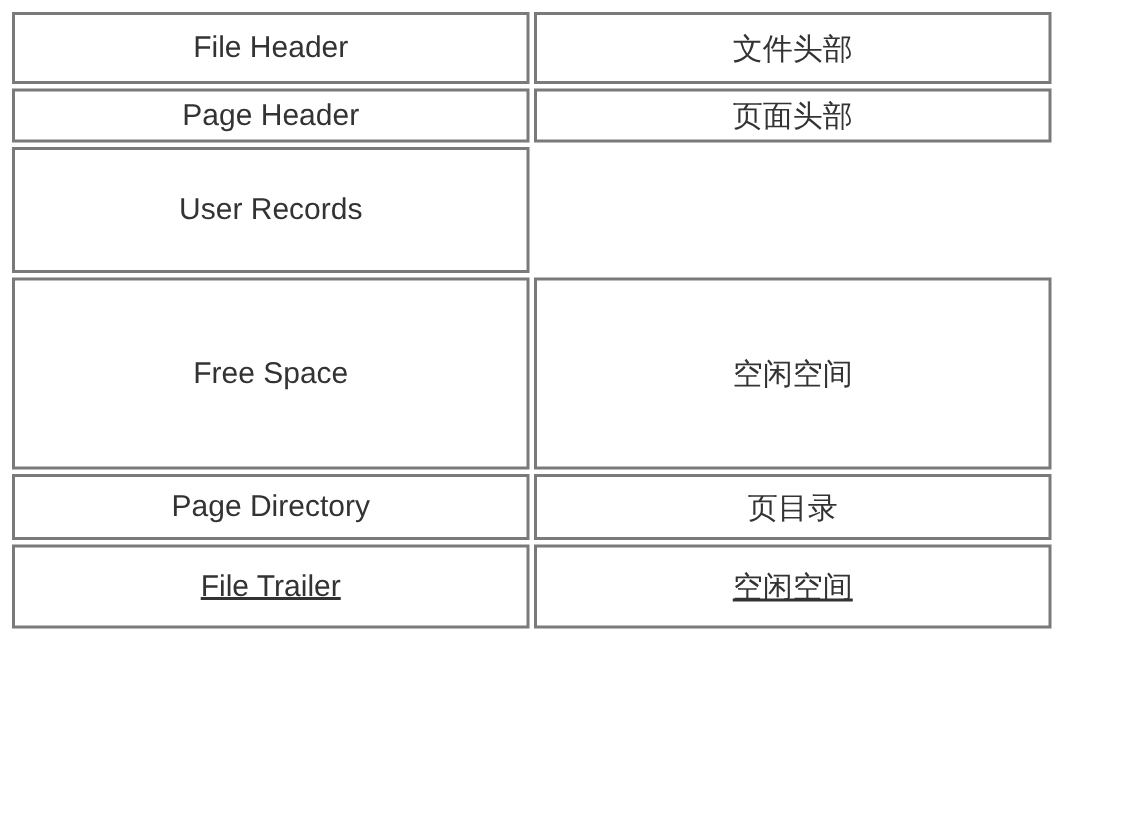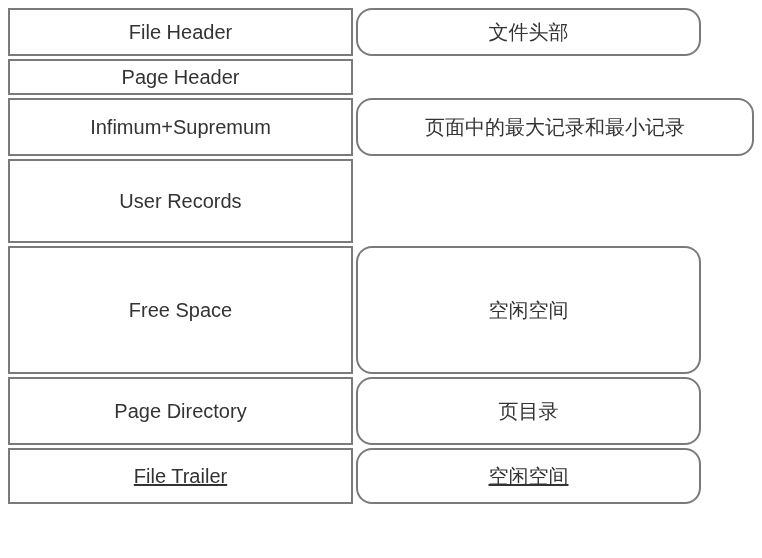--- a/index.html
+++ b/index.html
@@ -30,45 +30,41 @@
       font-size: 20px;
       color: #333333;
       background: #ffffff;
       padding: 12px 8px;
     }
     .cell-left {
       width: 345px;
     }
     .cell-right {
       width: 345px;
-      border-radius: 16px;
     }
     .row-h1 .cell { height: 48px; }
     .row-h2 .cell { height: 36px; }
     .row-h3 .cell { height: 58px; }
     .row-h3 .cell-right { width: 398px; }
     .row-h4 .cell { height: 84px; }
     .row-h5 .cell { height: 128px; }
-    .row-h6 .cell { height: 68px; }
+    .row-h6 .cell { height: 44px; }
     .row-h7 .cell { height: 56px; text-decoration: underline; }
   </style>
 </head>
 <body>
 
 <div class="table-container">
   <div class="row row-h1">
     <div class="cell cell-left">File Header</div>
     <div class="cell cell-right">文件头部</div>
   </div>
   <div class="row row-h2">
     <div class="cell cell-left">Page Header</div>
-  </div>
-  <div class="row row-h3">
-    <div class="cell cell-left">Infimum+Supremum</div>
-    <div class="cell cell-right">页面中的最大记录和最小记录</div>
+    <div class="cell cell-right">页面头部</div>
   </div>
   <div class="row row-h4">
     <div class="cell cell-left">User Records</div>
   </div>
   <div class="row row-h5">
     <div class="cell cell-left">Free Space</div>
     <div class="cell cell-right">空闲空间</div>
   </div>
   <div class="row row-h6">
     <div class="cell cell-left">Page Directory</div>

